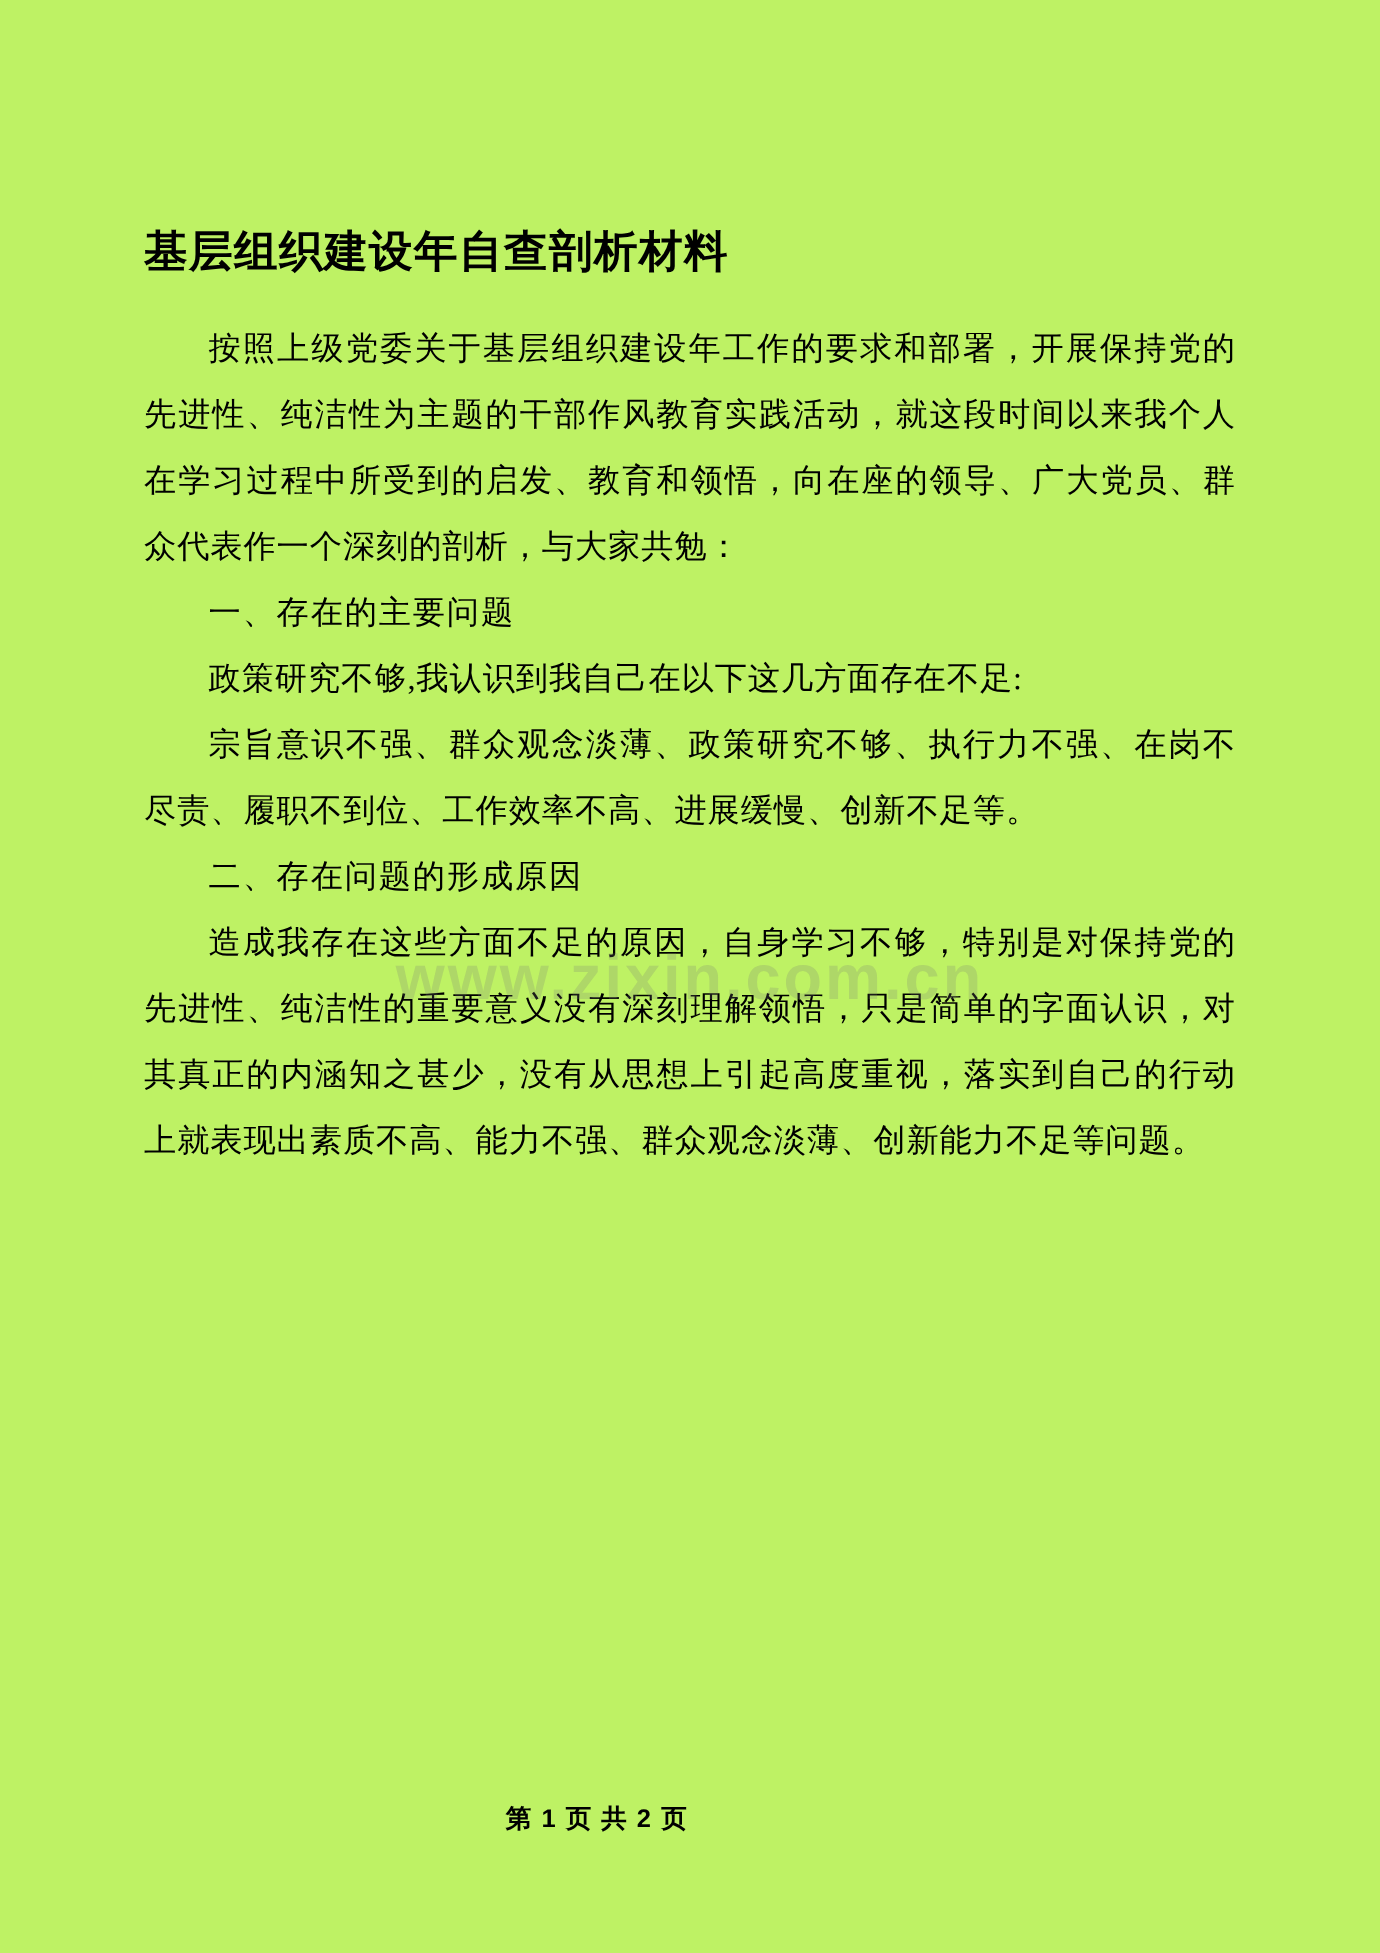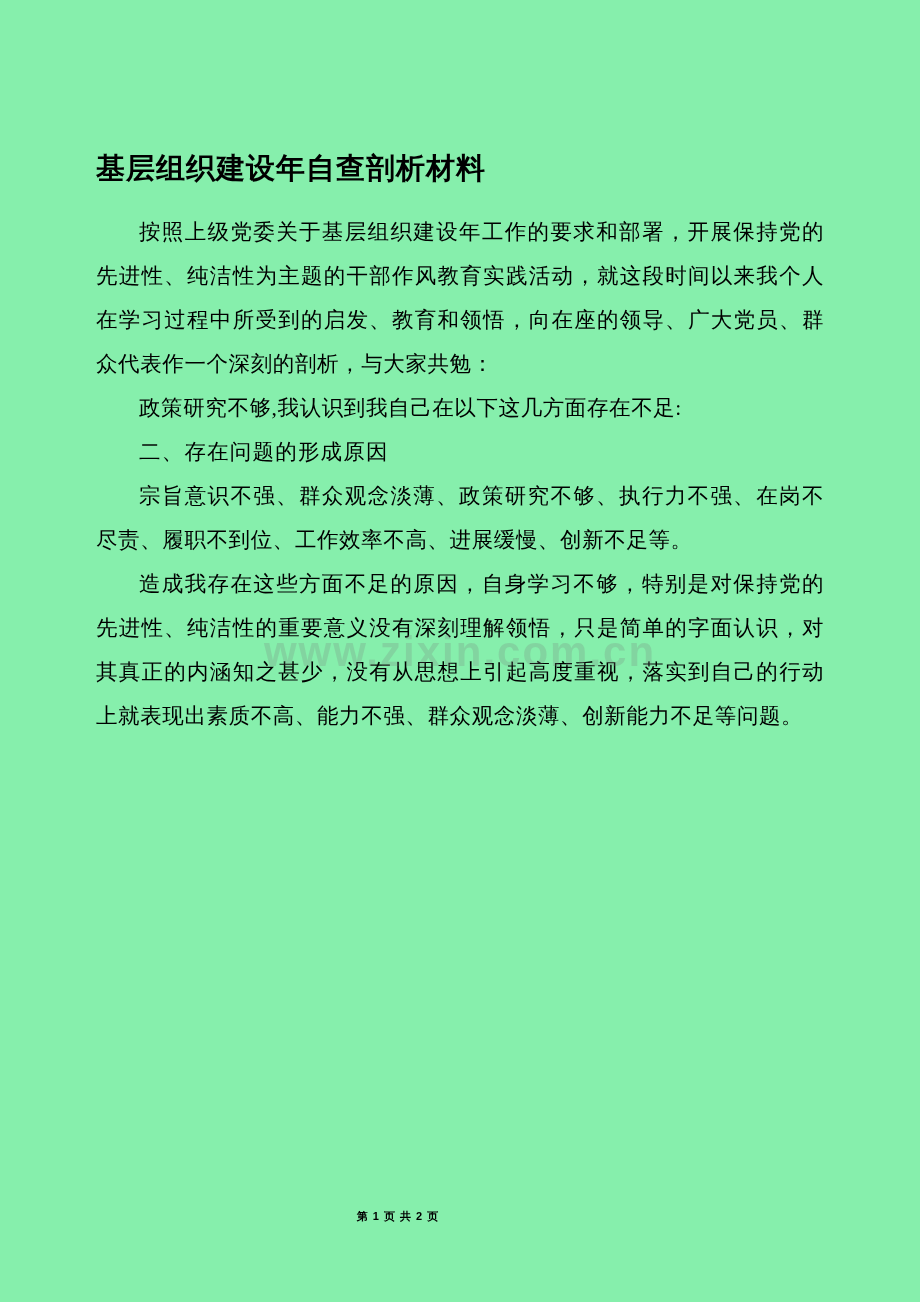--- a/index.html
+++ b/index.html
@@ -7,21 +7,21 @@
     padding: 0;
     background: #ffffff;
   }
   body {
     font-family: "Liberation Serif", "DejaVu Serif", serif;
   }
   .page {
     position: relative;
     width: 920px;
     height: 1302px;
-    background: #86efac;
+    background: #bef264;
     overflow: hidden;
     box-sizing: border-box;
   }
   .doc-body {
     position: absolute;
     left: 0;
     top: 0;
     width: 920px;
     padding: 150px 96px 0 96px;
     box-sizing: border-box;
@@ -75,38 +75,39 @@
     letter-spacing: 2px;
     white-space: nowrap;
   }
   .footer {
     position: absolute;
     left: 0;
     bottom: 78px;
     width: 796px;
     text-align: center;
     font-family: "Liberation Sans", "DejaVu Sans", sans-serif;
-    font-size: 11px;
+    font-size: 17px;
     font-weight: bold;
     color: #000000;
     letter-spacing: 1px;
   }
 </style>
 </head>
 <body>
 
 <div class="page">
 
   <div class="doc-body">
     <h1 class="doc-title">基层组织建设年自查剖析材料</h1>
 
     <p class="para indent">按照上级党委关于基层组织建设年工作的要求和部署，开展保持党的先进性、纯洁性为主题的干部作风教育实践活动，就这段时间以来我个人在学习过程中所受到的启发、教育和领悟，向在座的领导、广大党员、群众代表作一个深刻的剖析，与大家共勉：</p>
+    <p class="para heading">一、存在的主要问题</p>
     <p class="para sub">政策研究不够,我认识到我自己在以下这几方面存在不足:</p>
+    <p class="para sub">宗旨意识不强、群众观念淡薄、政策研究不够、执行力不强、在岗不尽责、履职不到位、工作效率不高、进展缓慢、创新不足等。</p>
     <p class="para heading">二、存在问题的形成原因</p>
-    <p class="para sub">宗旨意识不强、群众观念淡薄、政策研究不够、执行力不强、在岗不尽责、履职不到位、工作效率不高、进展缓慢、创新不足等。</p>
     <p class="para indent">造成我存在这些方面不足的原因，自身学习不够，特别是对保持党的先进性、纯洁性的重要意义没有深刻理解领悟，只是简单的字面认识，对其真正的内涵知之甚少，没有从思想上引起高度重视，落实到自己的行动上就表现出素质不高、能力不强、群众观念淡薄、创新能力不足等问题。</p>
   </div>
 
   <div class="watermark">
     <div class="watermark-text">www.zixin.com.cn</div>
   </div>
 
   <div class="footer">第 1 页 共 2 页</div>
 
 </div>

